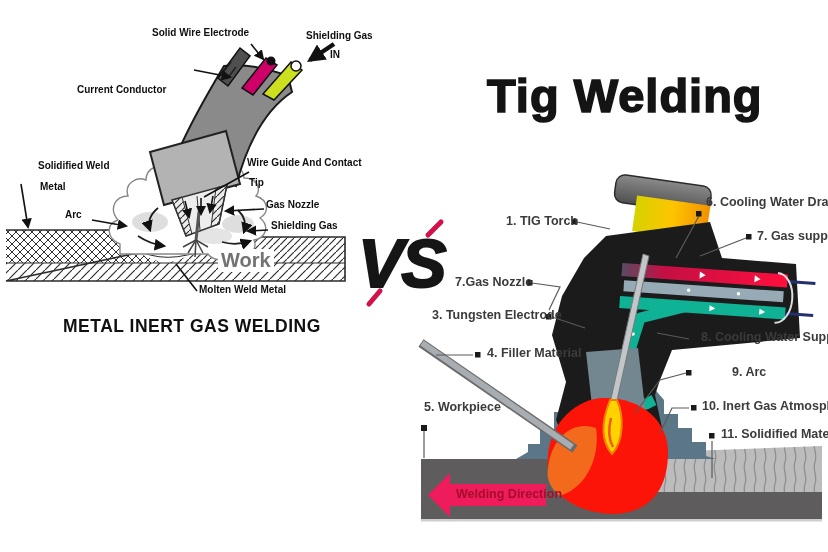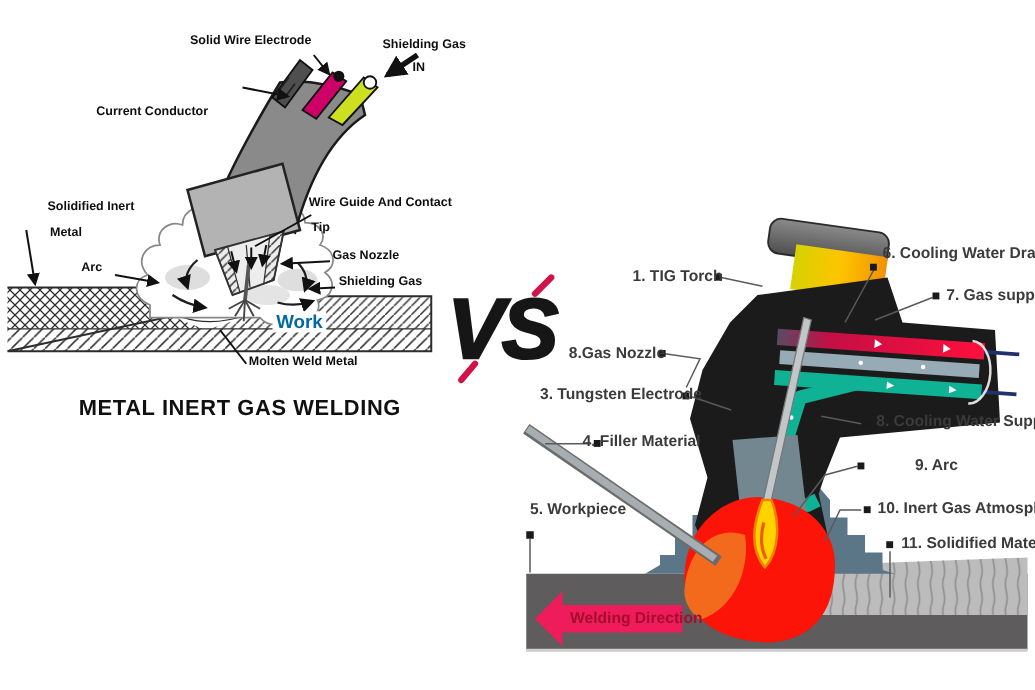--- a/index.html
+++ b/index.html
@@ -6,21 +6,21 @@
   #stage{position:relative;width:828px;height:552px;background:#ffffff;overflow:hidden;
          font-family:"Liberation Sans", sans-serif;}
   svg{position:absolute;left:0;top:0;}
   .lbl{position:absolute;font-weight:bold;font-size:10px;color:#0e0e0e;white-space:nowrap;line-height:1.1;}
   .lbl2{position:absolute;font-weight:bold;font-size:12.5px;color:#3b3b3b;white-space:nowrap;line-height:1.1;}
   .title{position:absolute;font-weight:bold;color:#141414;white-space:nowrap;
          -webkit-text-stroke:1.6px #141414;letter-spacing:1px;}
   .caption{position:absolute;font-weight:bold;font-size:17.5px;color:#101010;white-space:nowrap;letter-spacing:.5px;}
   .vs{position:absolute;left:358px;top:224px;font-size:68px;font-weight:bold;font-style:italic;
       color:#161616;-webkit-text-stroke:2px #161616;letter-spacing:-2px;}
-  .workLbl{position:absolute;left:218px;top:249px;font-size:15px;font-weight:bold;color:#0369a1;
+  .workLbl{position:absolute;left:218px;top:249px;font-size:20px;font-weight:bold;color:#737373;
            background:#fff;padding:0 3px;}
   .weldDir{position:absolute;left:456px;top:487px;font-size:12.5px;font-weight:bold;color:#a60d2c;white-space:nowrap;}
 </style>
 </head>
 <body>
 
 <div id="stage">
 
 <svg width="828" height="552" viewBox="0 0 828 552">
   <defs>
@@ -232,33 +232,34 @@
 </svg>
 
 <div class="lbl" style="left:152px;top:27px;">Solid Wire Electrode</div>
 <div class="lbl" style="left:306px;top:30px;">Shielding Gas</div>
 <div class="lbl" style="left:330px;top:49px;">IN</div>
 <div class="lbl" style="left:77px;top:60px;margin-top:24px;">Current Conductor</div>
 <div class="lbl" style="left:247px;top:157px;">Wire Guide And Contact</div>
 <div class="lbl" style="left:249px;top:177px;">Tip</div>
 <div class="lbl" style="left:266px;top:199px;">Gas Nozzle</div>
 <div class="lbl" style="left:271px;top:220px;">Shielding Gas</div>
-<div class="lbl" style="left:38px;top:160px;">Solidified Inert</div>
+<div class="lbl" style="left:38px;top:160px;">Solidified Weld</div>
 <div class="lbl" style="left:40px;top:181px;">Metal</div>
 <div class="lbl" style="left:65px;top:209px;">Arc</div>
 <div class="workLbl">Work</div>
 <div class="lbl" style="left:199px;top:284px;">Molten Weld Metal</div>
 <div class="caption" style="left:63px;top:316px;">METAL INERT GAS WELDING</div>
 
 <div class="vs">VS</div>
 
+<div class="title" style="left:487px;top:68px;font-size:47px;">Tig Welding</div>
 <div class="lbl2" style="left:506px;top:215px;">1. TIG Torch</div>
-<div class="lbl2" style="left:455px;top:276px;">8.Gas Nozzle</div>
+<div class="lbl2" style="left:455px;top:276px;">7.Gas Nozzle</div>
 <div class="lbl2" style="left:432px;top:309px;">3. Tungsten Electrode</div>
-<div class="lbl2" style="left:466px;top:347px;text-align:center;">4. Filler Material</div>
+<div class="lbl2" style="left:487px;top:347px;text-align:center;">4. Filler Material</div>
 <div class="lbl2" style="left:424px;top:401px;">5. Workpiece</div>
 <div class="lbl2" style="left:706px;top:196px;">6. Cooling Water Drain</div>
 <div class="lbl2" style="left:757px;top:230px;">7. Gas supply</div>
 <div class="lbl2" style="left:701px;top:331px;">8. Cooling Water Supply</div>
 <div class="lbl2" style="left:700px;top:366px;margin-left:32px;">9. Arc</div>
 <div class="lbl2" style="left:702px;top:400px;">10. Inert Gas Atmosphere</div>
 <div class="lbl2" style="left:721px;top:428px;">11. Solidified Material</div>
 <div class="weldDir">Welding Direction</div>
 
 </div>

